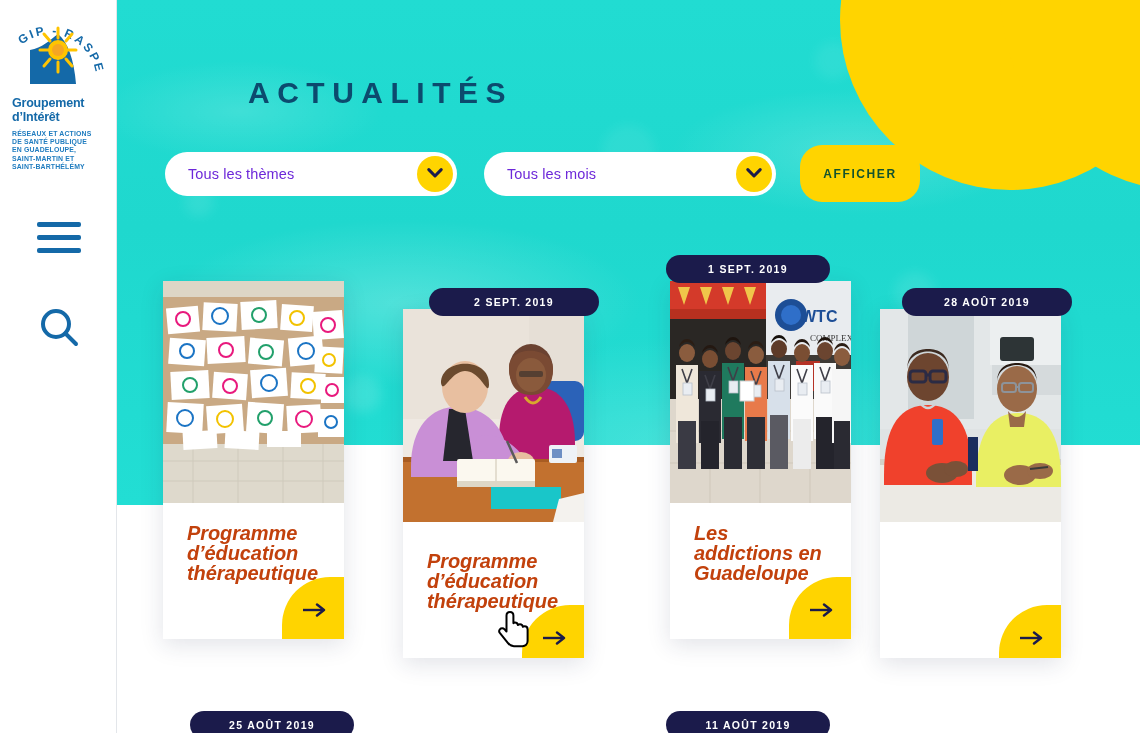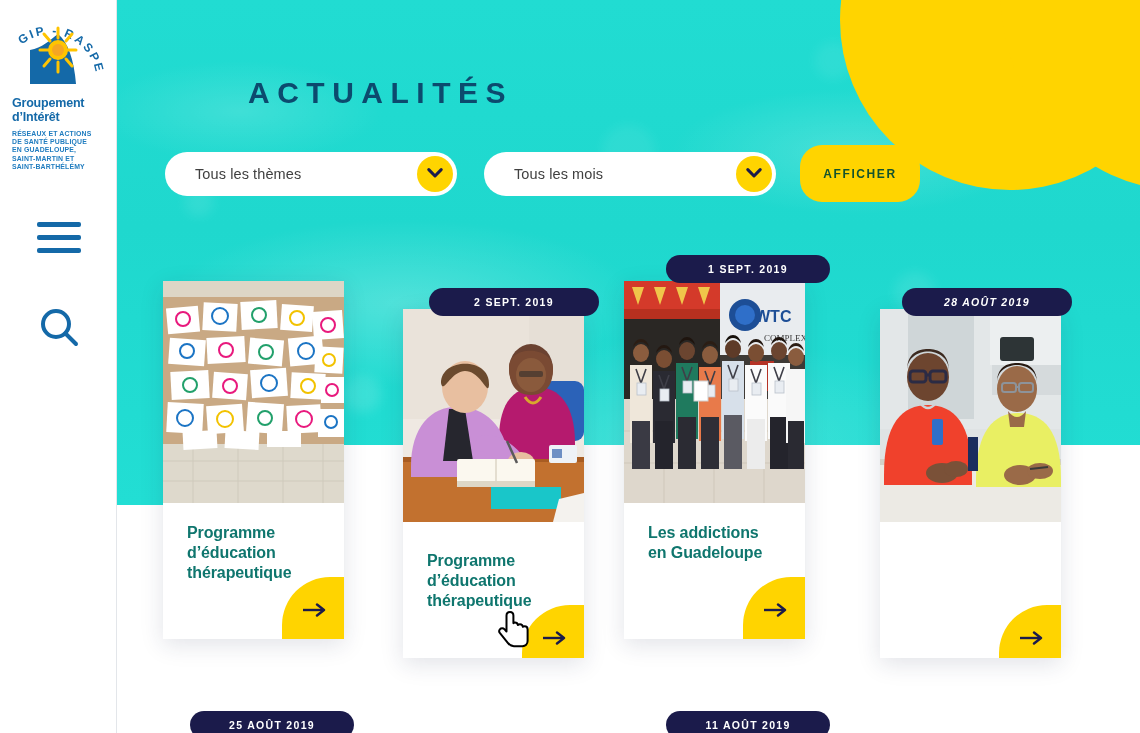--- a/index.html
+++ b/index.html
@@ -184,22 +184,22 @@
     border-radius: 22px;
     display: flex;
     align-items: center;
     cursor: pointer;
   }
   .select-pill.wide { width: 292px; margin-right: 27px; }
   .select-pill.narrow { width: 292px; margin-right: 24px; }
 
   .select-text {
     font-size: 14.5px;
-    color: #404040;
-    padding-left: 30px;
+    color: #6d28d9;
+    padding-left: 23px;
     letter-spacing: 0.1px;
   }
 
   .chev-btn {
     position: absolute;
     right: 4px; top: 4px;
     width: 36px;
     height: 36px;
     border-radius: 50%;
     background: #ffd400;
@@ -253,25 +253,26 @@
     inset: 0;
   }
 
   .card-body {
     position: relative;
     padding: 20px 24px 0 24px;
     height: 136px;
   }
 
   .card-title {
-    font-size: 16px;
+    font-size: 20px;
     line-height: 20px;
     font-weight: bold;
-    color: #0f766e;
+    color: #c2410c;
     letter-spacing: -0.1px;
+    font-style: italic;
   }
 
   .corner {
     position: absolute;
     right: 0; bottom: 0;
     width: 62px;
     height: 62px;
     background: #ffd400;
     border-top-left-radius: 48px;
   }
@@ -524,21 +525,21 @@
         <div class="corner"></div>
         <svg class="corner-arrow" width="26" height="14" viewBox="0 0 26 14" xmlns="http://www.w3.org/2000/svg">
           <line x1="1" y1="7" x2="21" y2="7" stroke="#1b1b4b" stroke-width="2.4"></line>
           <path d="M15 1.5 L22 7 L15 12.5" fill="none" stroke="#1b1b4b" stroke-width="2.4" stroke-linecap="round" stroke-linejoin="round"></path>
         </svg>
       </div>
     </div>
 
     <div class="date-badge" style="left:549px; top:255px; width:164px;">1 SEPT. 2019</div>
 
-    <div class="card" style="left:507px; top:281px;">
+    <div class="card" style="left:553px; top:281px;">
       <div class="card-photo">
         <svg class="ph" viewBox="0 0 181 222" preserveAspectRatio="none" xmlns="http://www.w3.org/2000/svg">
           <rect width="181" height="222" fill="#d8cfc4"></rect>
           <rect x="0" y="0" width="181" height="118" fill="#2a2724"></rect>
           <rect x="0" y="0" width="96" height="30" fill="#d43a2a"></rect>
           <g fill="#f0c64a">
             <polygon points="8,6 20,6 14,24"></polygon>
             <polygon points="30,6 42,6 36,24"></polygon>
             <polygon points="52,6 64,6 58,24"></polygon>
             <polygon points="74,6 86,6 80,24"></polygon>
@@ -635,21 +636,21 @@
       <div class="card-body">
         <div class="card-title">Les addictions en Guadeloupe</div>
         <div class="corner"></div>
         <svg class="corner-arrow" width="26" height="14" viewBox="0 0 26 14" xmlns="http://www.w3.org/2000/svg">
           <line x1="1" y1="7" x2="21" y2="7" stroke="#1b1b4b" stroke-width="2.4"></line>
           <path d="M15 1.5 L22 7 L15 12.5" fill="none" stroke="#1b1b4b" stroke-width="2.4" stroke-linecap="round" stroke-linejoin="round"></path>
         </svg>
       </div>
     </div>
 
-    <div class="date-badge" style="left:785px; top:288px; width:170px;font-style:italic;">28 AOÛT 2019</div>
+    <div class="date-badge" style="left:785px; top:288px; width:170px;">28 AOÛT 2019</div>
 
     <div class="card" style="left:763px; top:309px; height:349px;">
       <div class="card-photo">
         <svg class="ph" viewBox="0 0 181 213" preserveAspectRatio="none" xmlns="http://www.w3.org/2000/svg">
           <rect width="181" height="213" fill="#dfe3e4"></rect>
           <rect x="0" y="0" width="181" height="120" fill="#e3e7e8"></rect>
           <rect x="28" y="0" width="66" height="110" fill="#cfd6d8"></rect>
           <rect x="110" y="0" width="71" height="56" fill="#eceff0"></rect>
           <rect x="112" y="56" width="69" height="30" fill="#d5dadc"></rect>
           <rect x="120" y="28" width="34" height="24" rx="3" fill="#2d3436"></rect>

